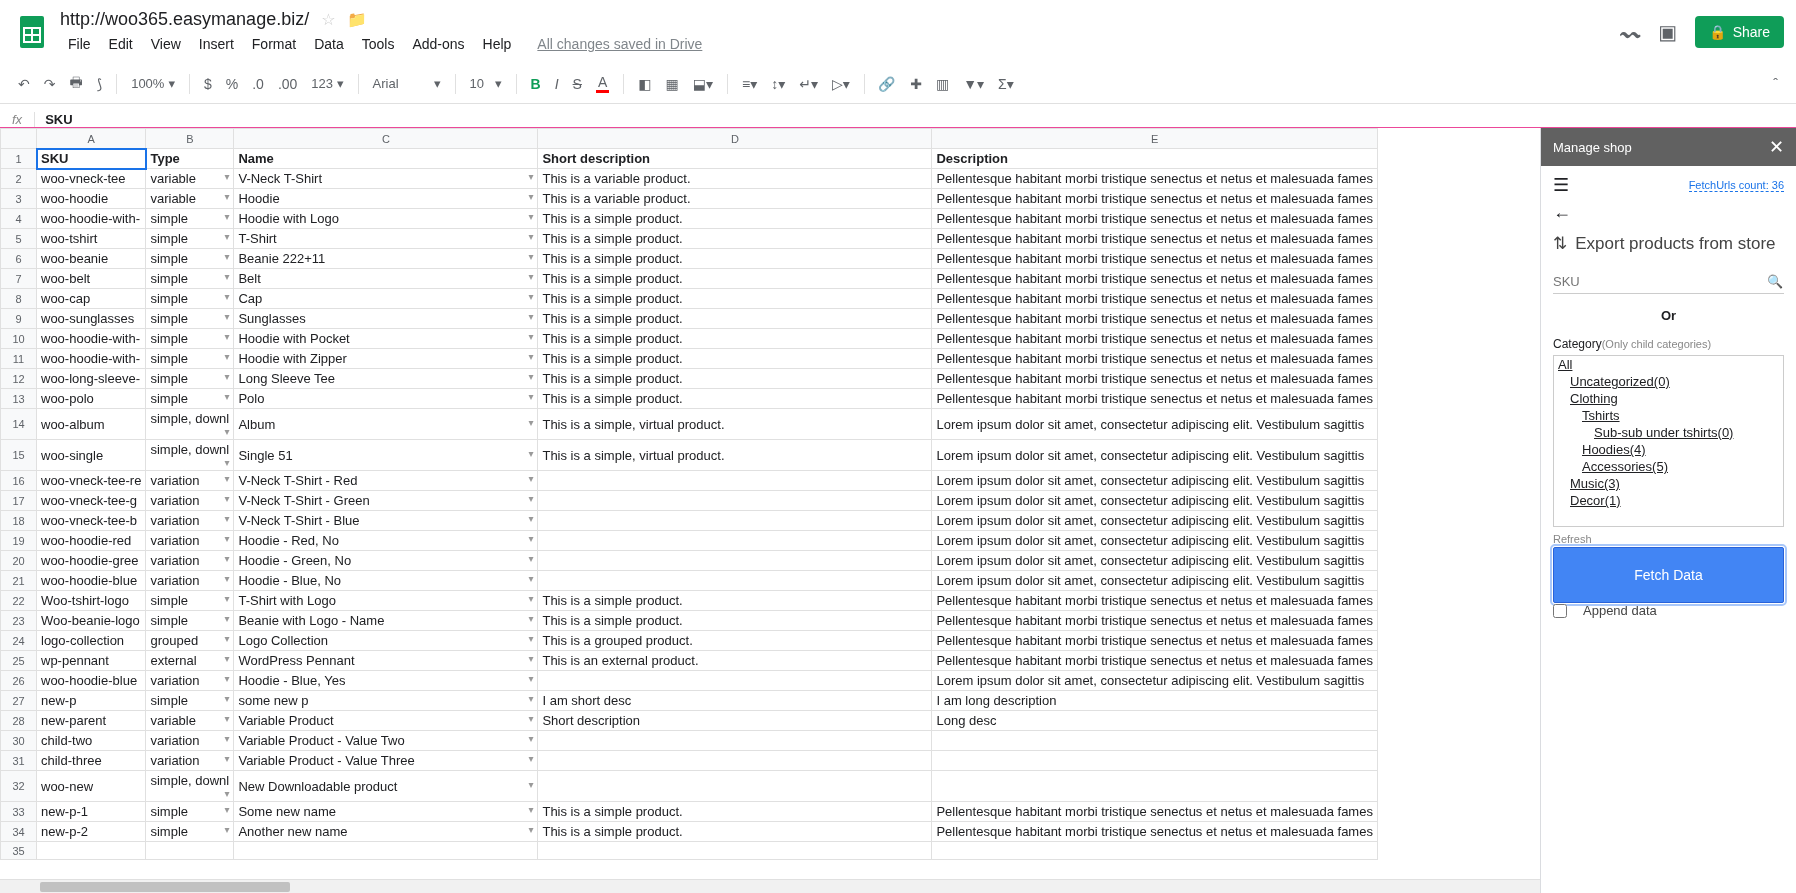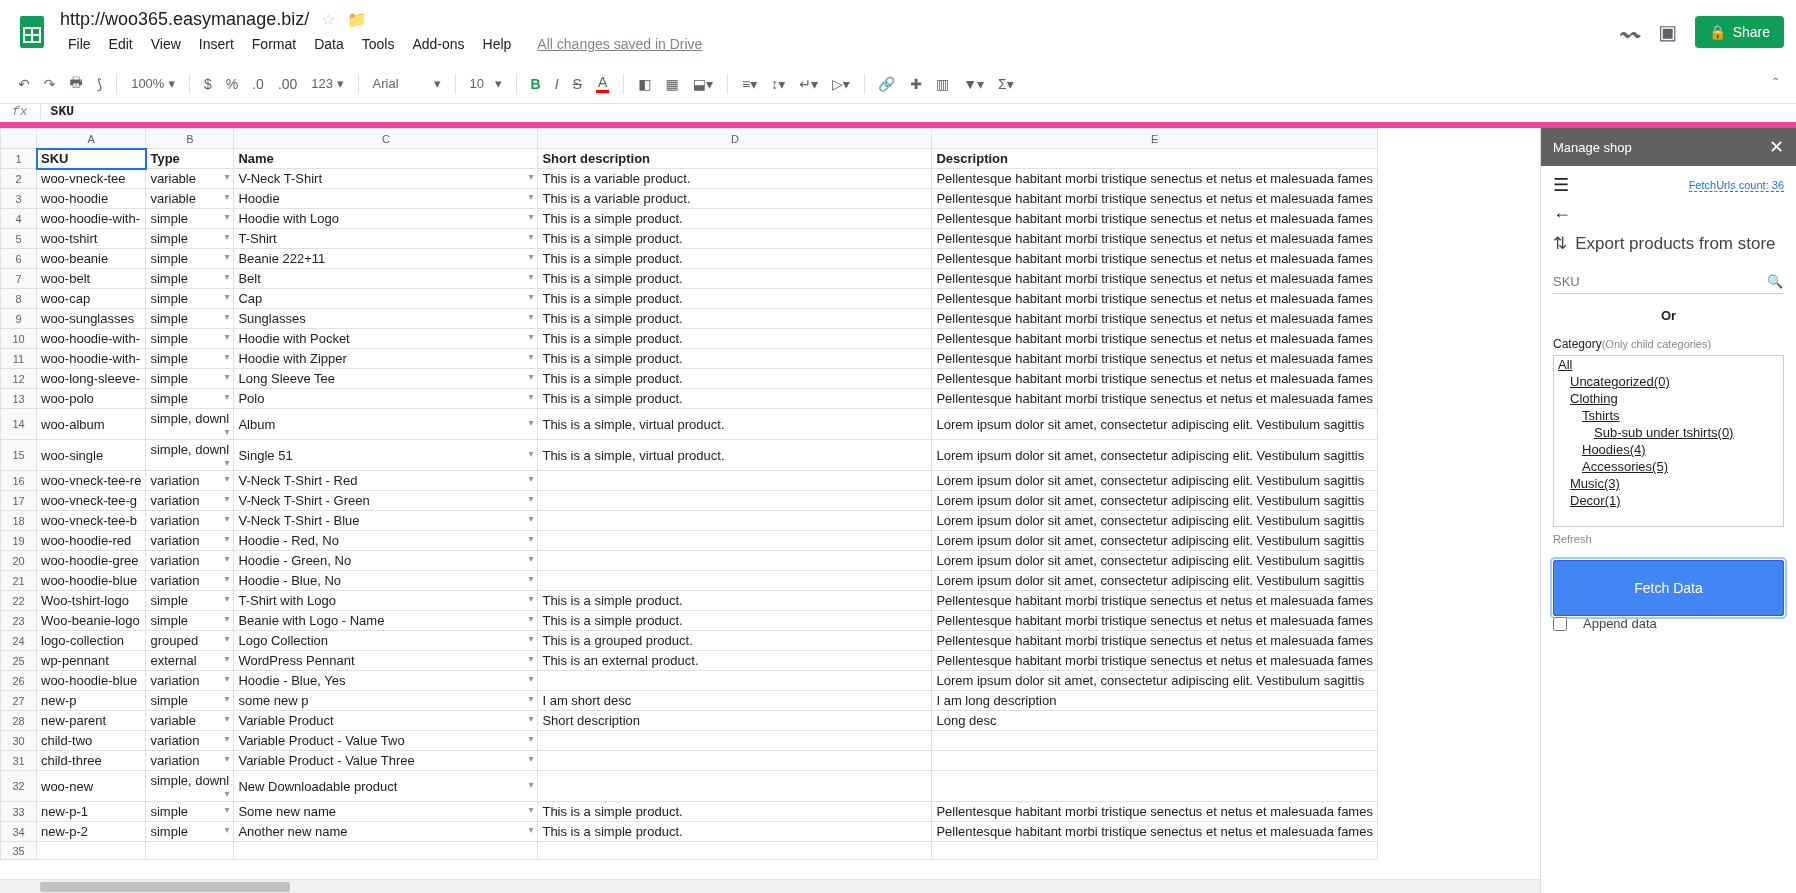--- a/index.html
+++ b/index.html
@@ -16,21 +16,21 @@
 .menu-bar .saved { color: #80868b; margin-left: 8px; text-decoration: underline; }
 .header-right { display: flex; align-items: center; gap: 18px; }
 .header-right .icon { color: #5f6368; font-size: 20px; cursor: pointer; }
 .share-btn { background: #0f9d58; color: #fff; padding: 8px 14px; border-radius: 4px; font-weight: 500; display: flex; align-items: center; gap: 6px; font-size: 14px; cursor: pointer; }
 .toolbar { display: flex; align-items: center; padding: 4px 12px; border-bottom: 1px solid #e0e0e0; height: 40px; gap: 2px; }
 .toolbar .sep { width: 1px; height: 20px; background: #e0e0e0; margin: 0 6px; }
 .toolbar .btn { padding: 4px 6px; color: #5f6368; cursor: pointer; display: flex; align-items: center; font-size: 14px; }
 .toolbar .btn.bold { color: #0f9d58; font-weight: bold; }
 .toolbar .dropdown { display: flex; align-items: center; gap: 4px; padding: 4px 6px; color: #5f6368; font-size: 13px; justify-content: flex-end; }
 .toolbar .collapse { margin-left: auto; }
-.formula-bar { display: flex; align-items: flex-start; border-bottom: 6px solid #ec4899; height: 24px; font-family: Liberation Mono, monospace; }
+.formula-bar { display: flex; align-items: flex-end; border-bottom: 1px solid #ec4899; height: 24px; }
 .formula-bar .fx { padding: 0 12px; color: #888; font-style: italic; border-right: 1px solid #e0e0e0; font-size: 13px; }
 .formula-bar .val { padding: 0 10px; font-weight: bold; font-size: 13px; }
 .main { display: flex; height: calc(893px - 64px - 40px - 24px); }
 .sheet-area { flex: 1; overflow: hidden; position: relative; display: flex; flex-direction: column; }
 .grid-wrap { flex: 1; overflow: hidden; }
 .grid { border-collapse: collapse; table-layout: fixed; }
 .grid th, .grid td { border: 1px solid #e0e0e0; font-size: 13px; text-align: left; padding: 2px 4px; height: 18.4px; white-space: nowrap; overflow: hidden; }
 .grid .col-header { background: #f8f9fa; text-align: center; color: #5f6368; font-weight: normal; font-size: 11px; height: 20px; }
 .grid .row-header { background: #f8f9fa; text-align: center; color: #5f6368; font-weight: normal; font-size: 11px; width: 36px; }
 .grid .corner { background: #f8f9fa; width: 36px; }
@@ -49,21 +49,21 @@
 .back-arrow { font-size: 18px; cursor: pointer; margin-bottom: 10px; display: inline-block; }
 .export-title { display: flex; align-items: center; gap: 8px; font-size: 17px; color: #444; margin-bottom: 16px; }
 .sku-search { display: flex; align-items: center; border-bottom: 1px solid #ccc; padding: 4px 0; margin-bottom: 14px; }
 .sku-search input { border: none; outline: none; flex: 1; font-size: 13px; color: #888; }
 .or-text { text-align: center; font-weight: bold; margin-bottom: 14px; }
 .cat-label { font-size: 12px; margin-bottom: 4px; }
 .cat-label .hint { color: #888; font-size: 11px; }
 .cat-box { border: 1px solid #ccc; height: 172px; overflow: auto; font-size: 13px; margin-bottom: 6px; text-decoration: underline; }
 .cat-box div { padding: 1px 4px; cursor: pointer; }
 .cat-box .ind1 { padding-left: 16px; } .cat-box .ind2 { padding-left: 28px; } .cat-box .ind3 { padding-left: 40px; }
-.refresh { font-size: 11px; color: #888; margin-bottom: 15px; cursor: pointer; }
+.refresh { font-size: 11px; color: #888; margin-bottom: 2px; cursor: pointer; }
 .fetch-btn { width: 100%; background: #4285f4; color: #fff; border: 1px solid #2962d9; padding: 19px; font-size: 14px; cursor: pointer; border-radius: 2px; outline: 2px solid #a8c7fa; outline-offset: 1px; }
 .append { display: flex; align-items: center; gap: 16px; font-size: 13px; color: #444; }
 .append input { width: 14px; height: 14px; }
 </style>
 </head>
 <body>
 
 <div class="header">
   <div class="logo">
     <svg viewBox="0 0 36 36">

